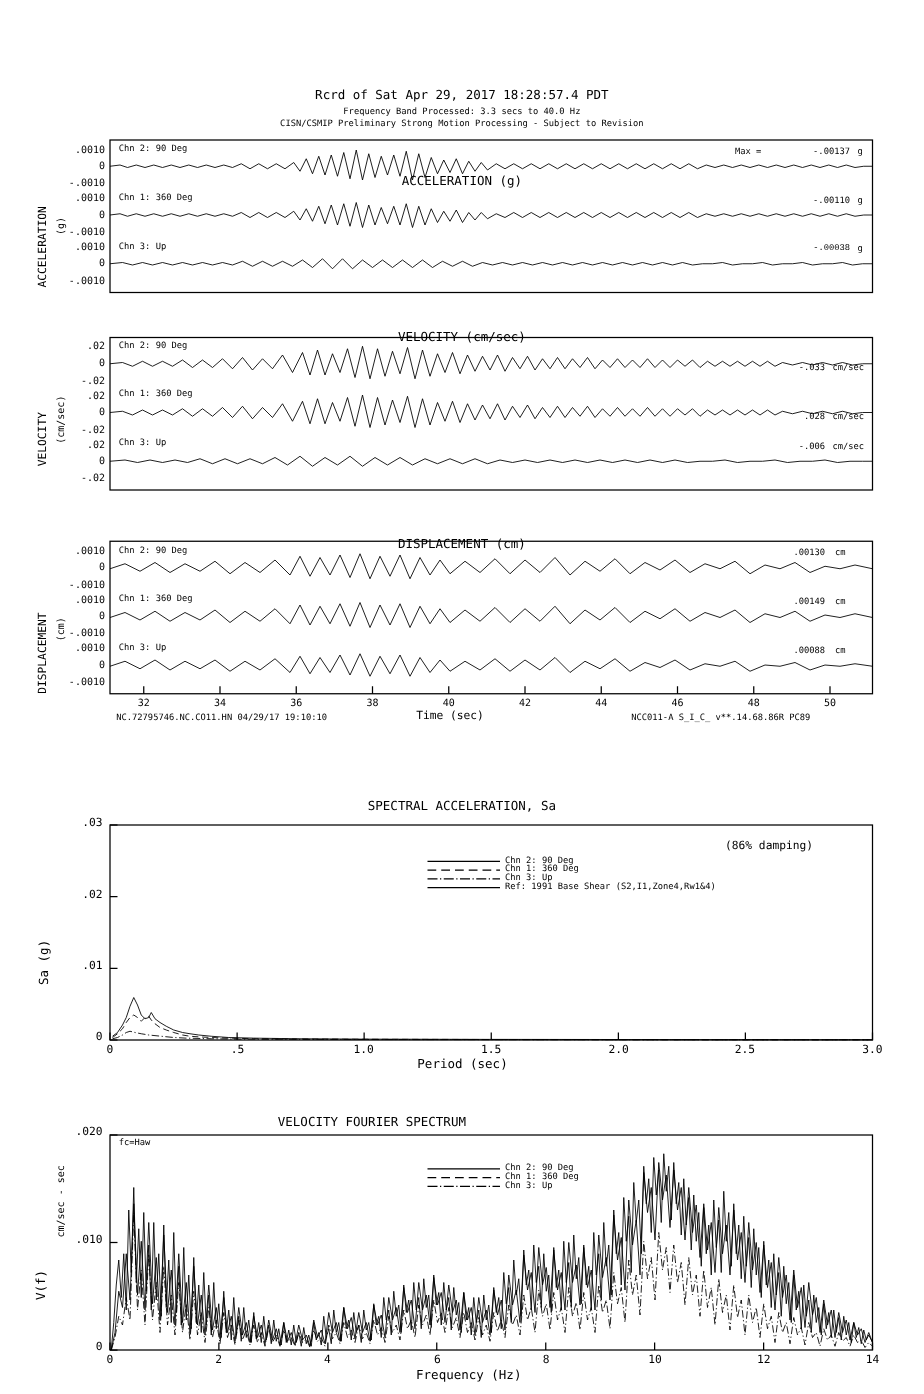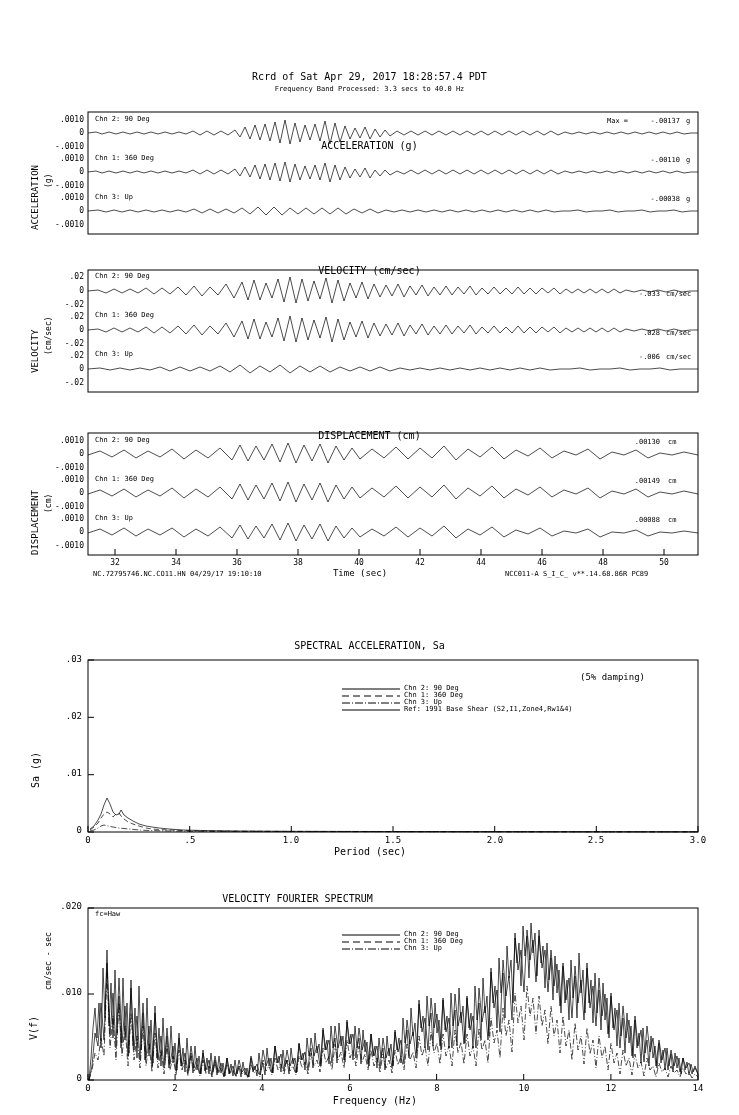--- a/index.html
+++ b/index.html
@@ -21,20 +21,21 @@
   .tick{stroke:#000;stroke-width:1;}
   .legline{stroke:#000;stroke-width:1;fill:none;}
 </style>
 </head>
 <body>
 
 <div class="page">
 
   <div class="abs mono ctr t10" style="left:0;top:71px;width:739px;">Rcrd of Sat Apr 29, 2017 18:28:57.4 PDT</div>
   <div class="abs mono ctr tiny" style="left:0;top:85px;width:739px;">Frequency Band Processed: 3.3 secs to 40.0 Hz</div>
+  <div class="abs mono ctr tiny" style="left:0;top:95px;width:739px;">CISN/CSMIP Preliminary Strong Motion Processing - Subject to Revision</div>
 
   <div class="abs vert mono t9" style="left:30px;top:120px;height:110px;">ACCELERATION</div>
   <div class="abs vert mono t8" style="left:44px;top:168px;height:20px;">(g)</div>
   <div class="abs mono ctr t10" style="left:0;top:108px;width:739px;margin-top:32px;">ACCELERATION (g)</div>
 
   <svg class="abs" style="left:88px;top:112px;" width="610" height="122">
     <rect x="0" y="0" width="610" height="122" class="axisbox"></rect>
 
     <path class="trace" d="M0,21 L8,20 L14,22 L21,20 L28,22 L35,20 L42,22 L49,20 L56,22 L63,20 L70,22 L77,20 L84,22 L91,20 L98,22 L105,19 L112,23 L119,19 L126,23 L133,19 L140,23 L147,18 L152,25 L157,15 L162,27 L167,13 L172,28 L177,12 L182,29 L187,10 L192,31 L197,8 L202,32 L207,11 L212,30 L217,13 L222,28 L227,12 L232,29 L237,9 L242,32 L247,11 L252,30 L257,14 L262,27 L267,16 L272,26 L277,15 L282,27 L287,17 L292,25 L297,18 L302,24 L309,19 L316,23 L323,19 L330,23 L337,19 L344,23 L351,19 L358,23 L365,19 L372,23 L379,19 L386,23 L393,19 L400,23 L407,19 L414,23 L421,19 L428,23 L435,19 L442,23 L449,19 L456,23 L463,19 L470,23 L477,20 L484,22 L491,20 L498,22 L505,20 L512,22 L519,20 L526,22 L533,20 L540,22 L547,20 L554,22 L561,20 L568,22 L575,20 L582,22 L589,20 L596,22 L603,21 L610,21"></path>
 
@@ -50,26 +51,26 @@
   <div class="abs mono r t8" style="left:48px;top:167px;width:36px;">0</div>
   <div class="abs mono r t8" style="left:48px;top:181px;width:36px;">-.0010</div>
   <div class="abs mono r t8" style="left:48px;top:193px;width:36px;">.0010</div>
   <div class="abs mono r t8" style="left:48px;top:206px;width:36px;">0</div>
   <div class="abs mono r t8" style="left:48px;top:220px;width:36px;">-.0010</div>
 
   <div class="abs mono tiny" style="left:95px;top:115px;">Chn 2: 90 Deg</div>
   <div class="abs mono tiny" style="left:95px;top:154px;">Chn 1: 360 Deg</div>
   <div class="abs mono tiny" style="left:95px;top:193px;">Chn 3: Up</div>
 
-  <div class="abs mono tiny" style="left:588px;top:117px;margin-left:19px;">Max =</div>
+  <div class="abs mono tiny" style="left:588px;top:117px;">Max =</div>
   <div class="abs mono r tiny" style="left:620px;top:117px;width:60px;">-.00137</div>
   <div class="abs mono tiny" style="left:686px;top:117px;">g</div>
   <div class="abs mono r tiny" style="left:620px;top:156px;width:60px;">-.00110</div>
   <div class="abs mono tiny" style="left:686px;top:156px;">g</div>
-  <div class="abs mono r tiny" style="left:620px;top:195px;width:60px;">-.00038</div>
+  <div class="abs mono r tiny" style="left:620px;top:195px;width:60px;font-family:Liberation Mono, monospace;">-.00038</div>
   <div class="abs mono tiny" style="left:686px;top:195px;">g</div>
 
   <div class="abs vert mono t9" style="left:30px;top:288px;height:85px;">VELOCITY</div>
   <div class="abs vert mono t8" style="left:44px;top:315px;height:40px;">(cm/sec)</div>
   <div class="abs mono ctr t10" style="left:0;top:265px;width:739px;">VELOCITY (cm/sec)</div>
 
   <svg class="abs" style="left:88px;top:270px;" width="610" height="122">
     <rect x="0" y="0" width="610" height="122" class="axisbox"></rect>
     <path class="trace" d="M0,21 L10,20 L18,23 L26,19 L34,23 L42,19 L50,23 L58,18 L66,24 L74,18 L82,24 L90,17 L98,25 L106,16 L114,26 L122,17 L130,25 L138,14 L146,28 L154,12 L160,30 L166,10 L172,30 L178,13 L184,28 L190,9 L196,32 L202,7 L208,33 L214,9 L220,31 L226,11 L232,29 L238,8 L244,33 L250,10 L256,31 L262,13 L268,28 L274,12 L280,29 L286,14 L292,27 L298,15 L304,26 L310,14 L316,27 L322,16 L328,25 L334,15 L340,26 L346,17 L352,25 L358,16 L364,25 L370,17 L376,24 L382,16 L388,25 L394,18 L400,24 L406,17 L412,24 L418,18 L424,24 L430,17 L436,24 L442,18 L448,24 L454,18 L460,23 L466,18 L472,24 L478,19 L484,23 L490,19 L496,23 L502,19 L508,23 L514,19 L520,23 L526,19 L532,23 L538,20 L546,22 L554,20 L562,22 L570,20 L578,22 L586,20 L594,22 L602,21 L610,21"></path>
     <path class="trace" d="M0,60 L10,59 L18,62 L26,58 L34,62 L42,58 L50,62 L58,57 L66,63 L74,57 L82,63 L90,56 L98,64 L106,55 L114,65 L122,56 L130,64 L138,53 L146,67 L154,51 L160,69 L166,49 L172,69 L178,52 L184,67 L190,48 L196,71 L202,46 L208,72 L214,48 L220,70 L226,50 L232,68 L238,47 L244,72 L250,49 L256,70 L262,52 L268,67 L274,51 L280,68 L286,53 L292,66 L298,54 L304,65 L310,53 L316,66 L322,55 L328,64 L334,54 L340,65 L346,56 L352,64 L358,55 L364,64 L370,56 L376,63 L382,55 L388,64 L394,57 L400,63 L406,56 L412,63 L418,57 L424,63 L430,56 L436,63 L442,57 L448,63 L454,57 L460,62 L466,57 L472,63 L478,58 L484,62 L490,58 L496,62 L502,58 L508,62 L514,58 L520,62 L526,58 L532,62 L538,59 L546,61 L554,59 L562,61 L570,59 L578,61 L586,59 L594,61 L602,60 L610,60"></path>
@@ -190,21 +191,21 @@
 
   <div class="abs mono ctr t9" style="left:73px;top:835px;width:30px;">0</div>
   <div class="abs mono ctr t9" style="left:175px;top:835px;width:30px;">.5</div>
   <div class="abs mono ctr t9" style="left:276px;top:835px;width:30px;">1.0</div>
   <div class="abs mono ctr t9" style="left:378px;top:835px;width:30px;">1.5</div>
   <div class="abs mono ctr t9" style="left:480px;top:835px;width:30px;">2.0</div>
   <div class="abs mono ctr t9" style="left:581px;top:835px;width:30px;">2.5</div>
   <div class="abs mono ctr t9" style="left:683px;top:835px;width:30px;">3.0</div>
 
   <div class="abs mono ctr t10" style="left:310px;top:846px;width:120px;">Period (sec)</div>
-  <div class="abs mono t9" style="left:580px;top:672px;">(5% damping)</div>
+  <div class="abs mono t9" style="left:580px;top:672px;">(86% damping)</div>
 
   <svg class="abs" style="left:342px;top:686px;" width="60" height="30">
     <line class="legline" x1="0" y1="3" x2="58" y2="3"></line>
     <line class="legline" x1="0" y1="10" x2="58" y2="10" stroke-dasharray="7,4"></line>
     <line class="legline" x1="0" y1="17" x2="58" y2="17" stroke-dasharray="8,2,1,2"></line>
     <line class="legline" x1="0" y1="24" x2="58" y2="24"></line>
   </svg>
   <div class="abs mono tiny" style="left:404px;top:684px;">Chn 2: 90 Deg</div>
   <div class="abs mono tiny" style="left:404px;top:691px;">Chn 1: 360 Deg</div>
   <div class="abs mono tiny" style="left:404px;top:698px;">Chn 3: Up</div>

